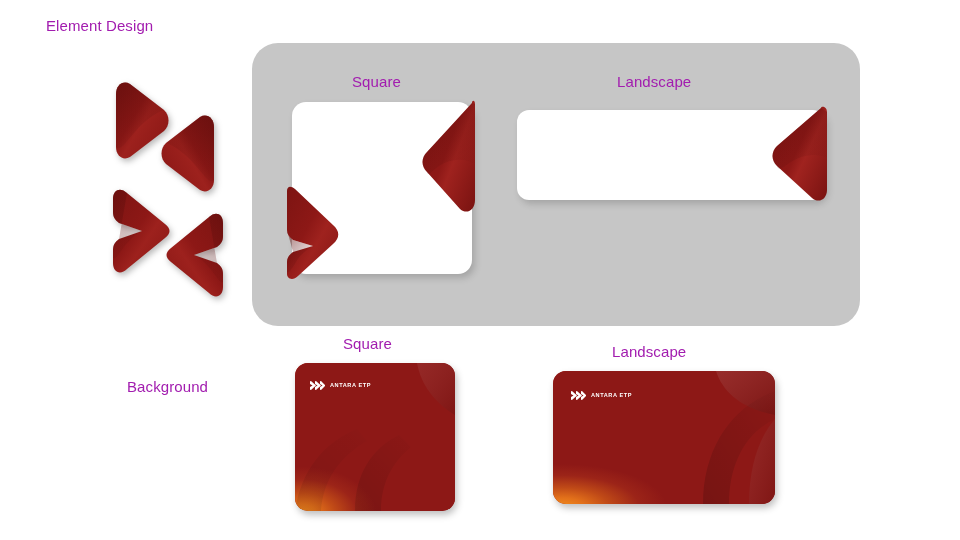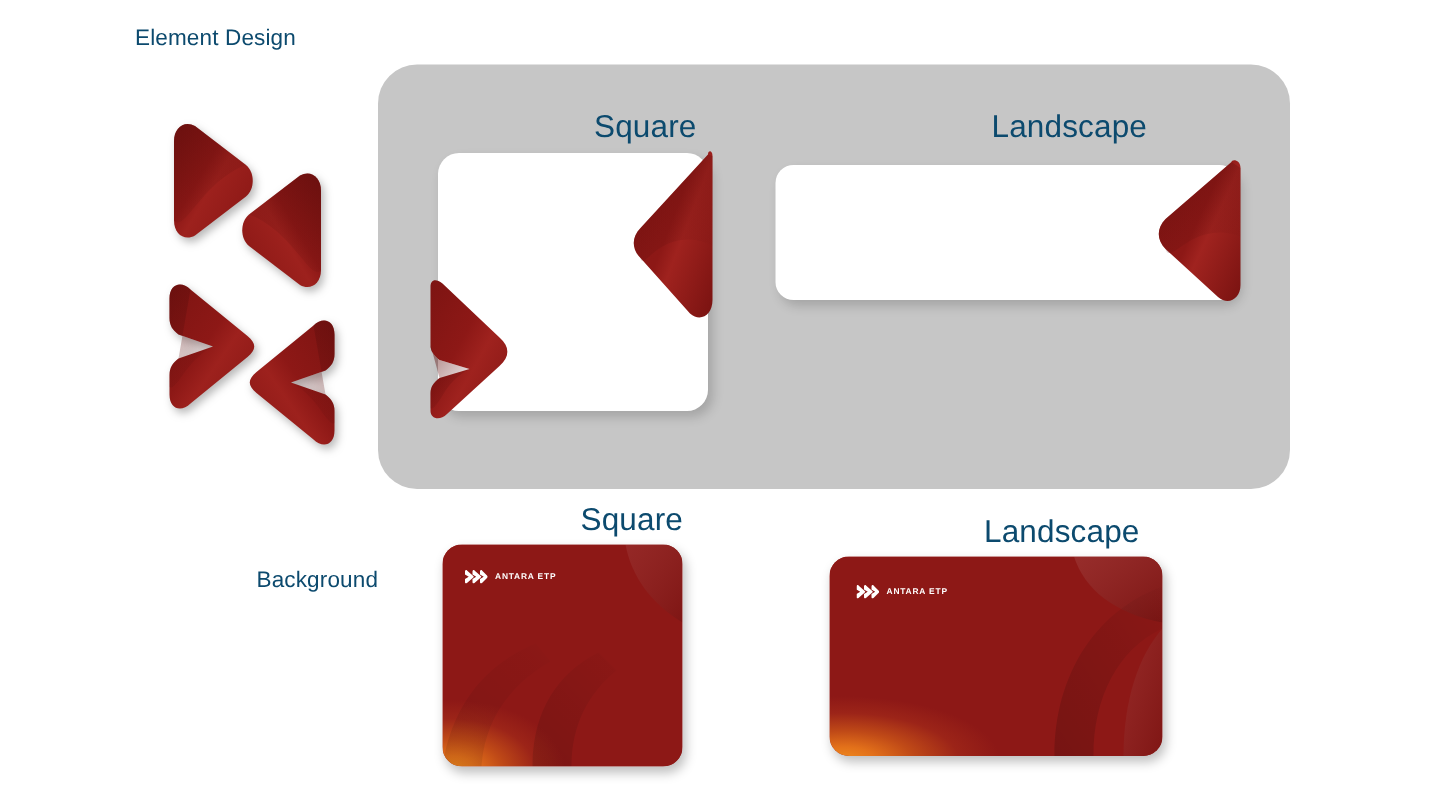--- a/index.html
+++ b/index.html
@@ -14,31 +14,30 @@
     overflow: hidden;
     font-family: "Liberation Sans", sans-serif;
     color: #111111;
   }
 
   
   .label {
     position: absolute;
     font-size: 15px;
     font-weight: 400;
-    color: #0c4a6e;
+    color: #a21caf;
     white-space: nowrap;
     letter-spacing: 0.1px;
-    margin-left: 44px;
   }
   .section-title {
     font-size: 15px;
     font-weight: 400;
   }
   .card-label {
-    font-size: 21px;
+    font-size: 15px;
   }
 
   
   #element-swatches {
     position: absolute;
     left: 108px;
     top: 80px;
     width: 120px;
     height: 220px;
   }

